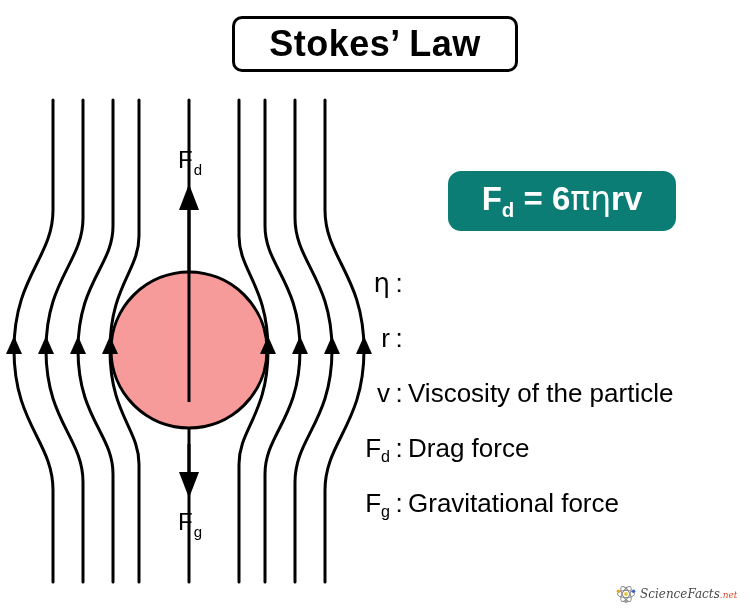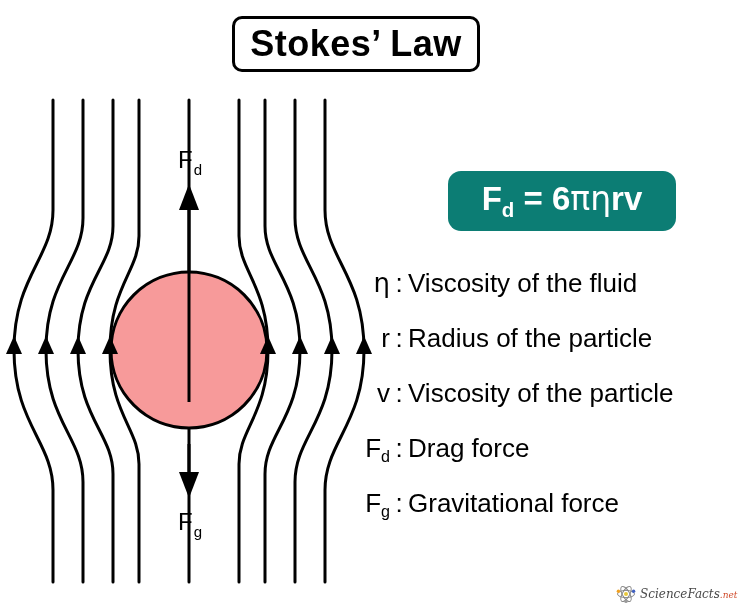--- a/index.html
+++ b/index.html
@@ -14,21 +14,21 @@
     overflow: hidden;
     font-family: "Liberation Sans", sans-serif;
     color: #000000;
   }
 
   
   #title-box {
     position: absolute;
     left: 232px;
     top: 16px;
-    width: 248px;
+    width: 286px;
     height: 56px;
     box-sizing: border-box;
     border: 3px solid #000000;
     border-radius: 10px;
     background: #ffffff;
     display: flex;
     align-items: center;
     justify-content: center;
   }
   #title-text {
@@ -211,27 +211,25 @@
     <span>=</span>
     <span>6</span><span class="gk">π</span><span class="gk">η</span><span>r</span><span>v</span>
   </div>
 </div>
 
 <div id="legend">
 
   <div class="legend-row">
     <div class="legend-sym"><span class="gk">η</span><span class="sub"></span></div>
     <div class="legend-colon">:</div>
-    <div class="legend-desc">Viscosity of the fluid</div>
   </div>
 
   <div class="legend-row">
     <div class="legend-sym"><span>r</span><span class="sub"></span></div>
     <div class="legend-colon">:</div>
-    <div class="legend-desc">Radius of the particle</div>
   </div>
 
   <div class="legend-row">
     <div class="legend-sym"><span>v</span><span class="sub"></span></div>
     <div class="legend-colon">:</div>
     <div class="legend-desc">Viscosity of the particle</div>
   </div>
 
   <div class="legend-row">
     <div class="legend-sym"><span>F</span><span class="sub">d</span></div>

